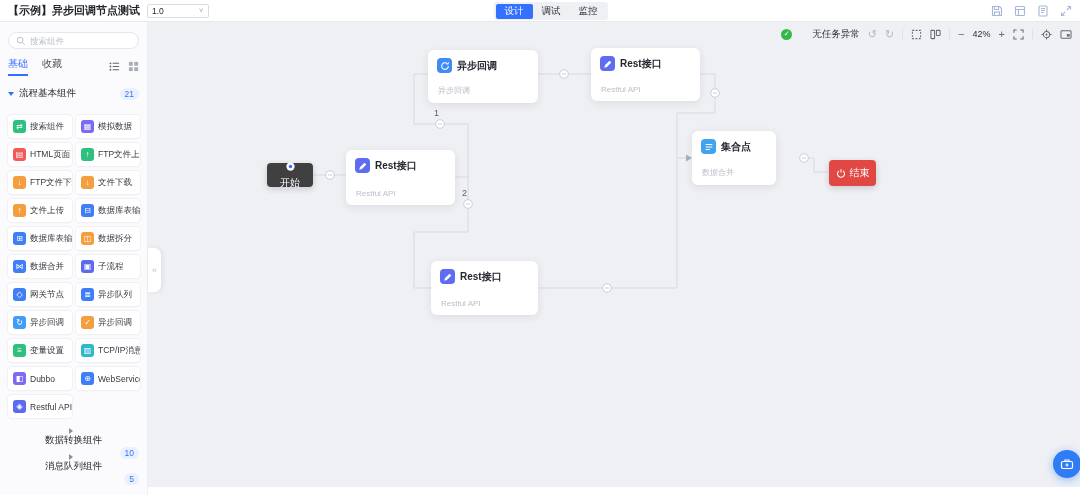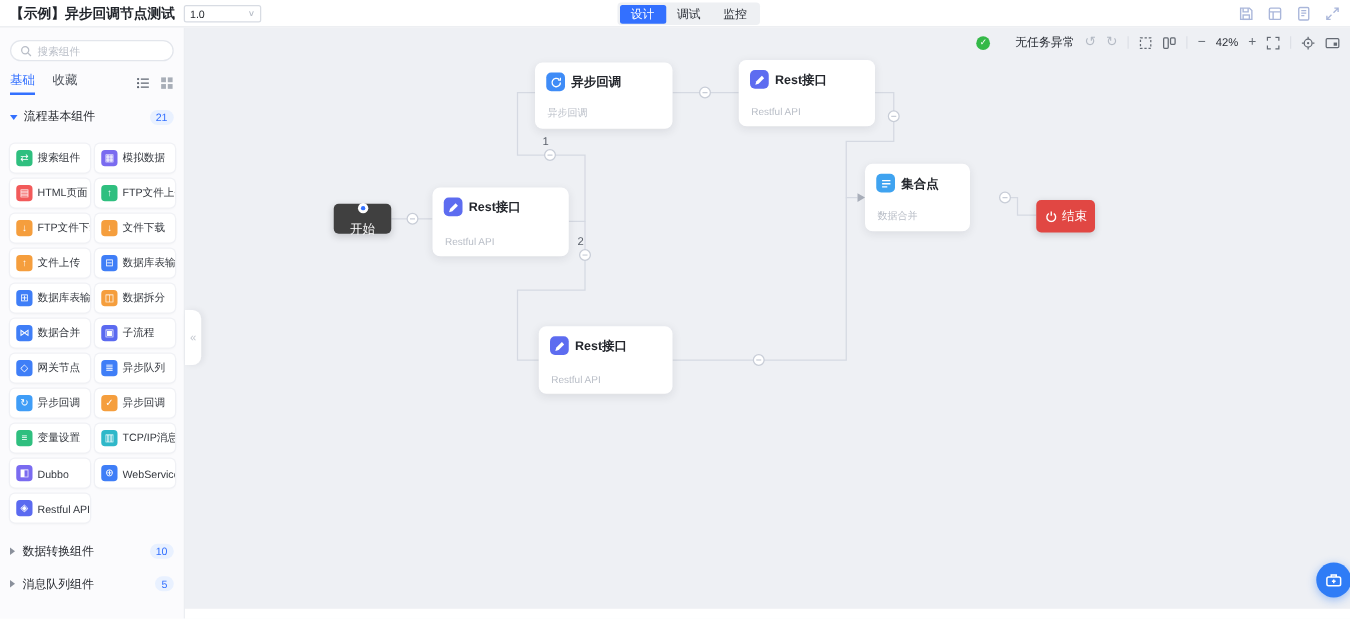--- a/index.html
+++ b/index.html
@@ -44,21 +44,21 @@
   .badge { margin-left:auto; background:#e9f1ff; color:#3370ff; font-size:8.5px; padding:0 5px;
             border-radius:8px; line-height:12px; height:12px; }
   .chips { position:absolute; left:8px; top:93px; width:132px; display:grid;
             grid-template-columns:64px 64px; column-gap:4px; row-gap:5px; }
   .chip { height:23px; background:#fff; border-radius:4px; display:flex; align-items:center; padding-left:5px;
             box-shadow:0 0 0 1px #f0f1f5, 0 1px 2px rgba(31,35,41,.05); cursor:grab; }
   .chip-icon { width:13px; height:13px; border-radius:3px; color:#fff; font-size:8px; line-height:13px;
             display:flex; align-items:center; justify-content:center; flex:none; }
   .chip-label { font-size:8.5px; color:#34383f; margin-left:4px; white-space:nowrap; overflow:hidden; }
   .extra-sections { position:absolute; left:0; top:406px; width:100%; }
-  .extra-row { display:flex; align-items:center; height:26px; padding:0 8px; font-size:9.5px; color:#26292f; cursor:pointer; }
+  .extra-row { display:flex; align-items:center; height:26px; padding:0 8px; font-size:9.5px; color:#26292f; cursor:pointer;flex-direction:column; }
   .collapse-handle { position:absolute; left:148px; top:248px; width:13px; height:44px; background:#fff;
             border-radius:0 7px 7px 0; box-shadow:2px 0 5px rgba(31,35,41,.07); display:flex; align-items:center;
             justify-content:center; color:#c2c6ce; font-size:9px; z-index:5; cursor:pointer; }
 
   
   .canvas { position:absolute; left:148px; top:22px; width:932px; height:465px; background:#eef0f4; overflow:hidden; }
   .canvas-toolbar { position:absolute; top:5px; right:8px; height:14px; display:flex; align-items:center; gap:8px;
             font-size:9.5px; color:#2a2e36; z-index:3; }
   .status { display:flex; align-items:center; gap:20px; }
   .status-dot { width:11px; height:11px; border-radius:50%; background:#34b948; color:#fff; font-size:7px;

